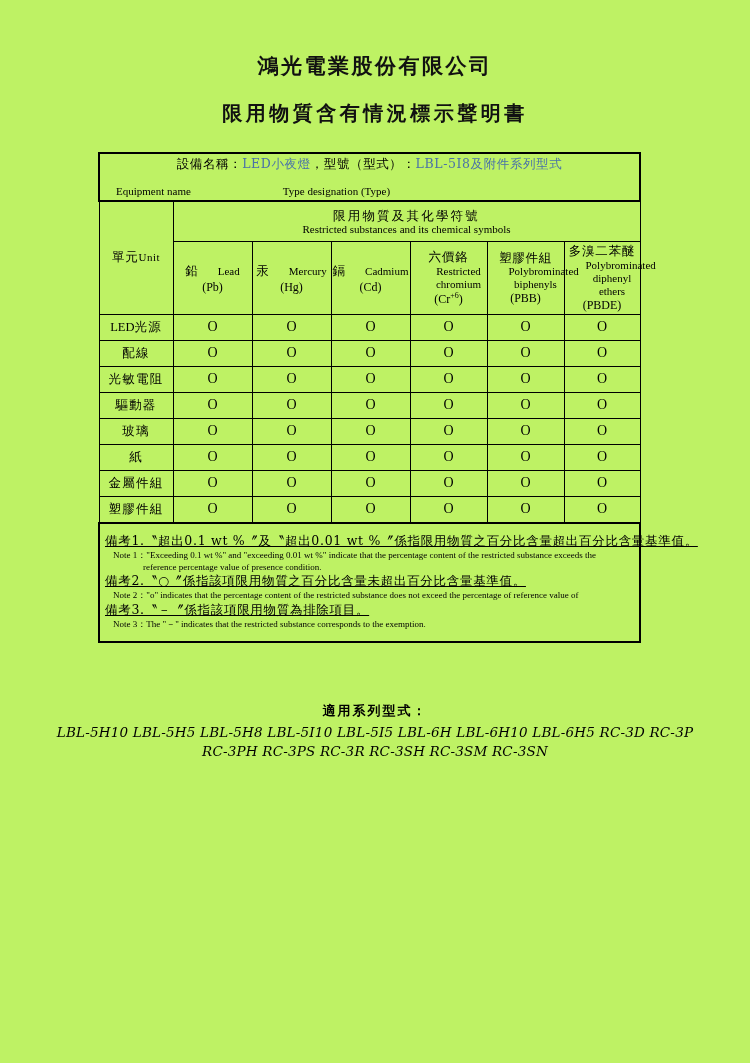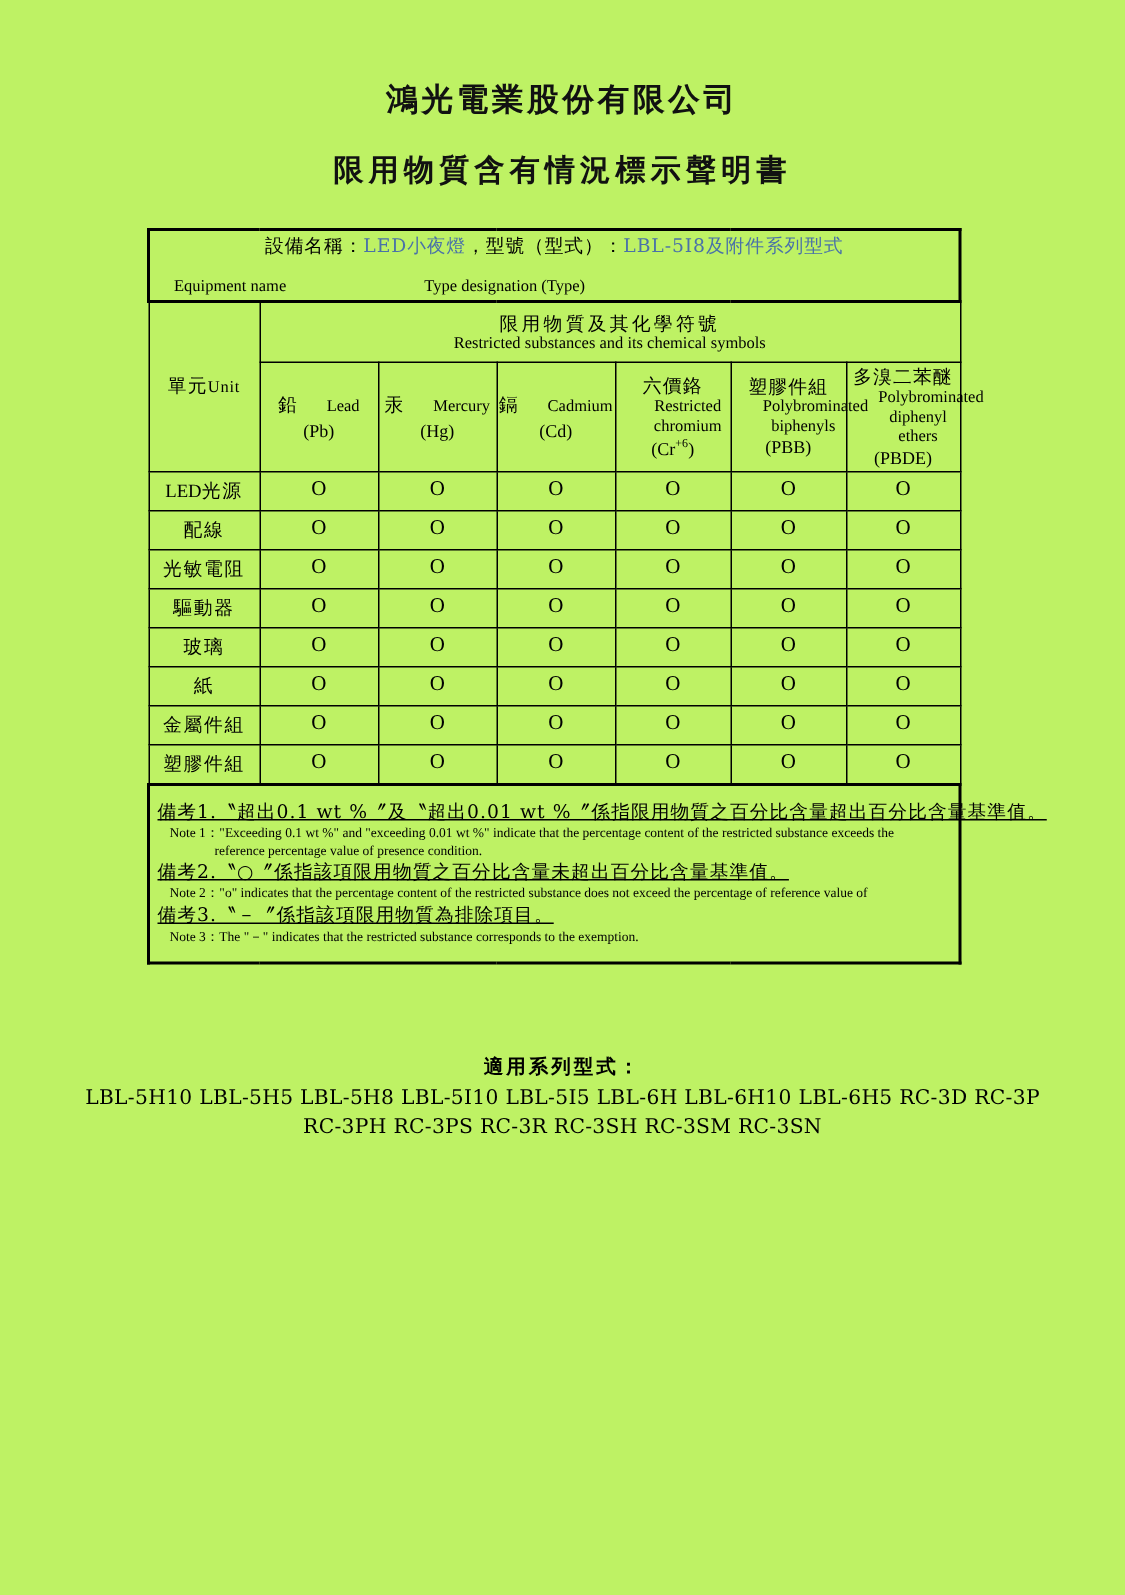--- a/index.html
+++ b/index.html
@@ -219,20 +219,21 @@
   }
   .series-line {
     position: absolute;
     left: 0;
     width: 750px;
     text-align: center;
     font-family: "DejaVu Serif", serif;
     font-size: 13.5px;
     letter-spacing: 0.2px;
     white-space: nowrap;
+    font-style: italic;
   }
   .series-line.l1 { top: 724px; }
   .series-line.l2 { top: 743px; }
 </style>
 </head>
 <body>
 
 <div class="page">
 
   <div class="company-title">鴻光電業股份有限公司</div>

